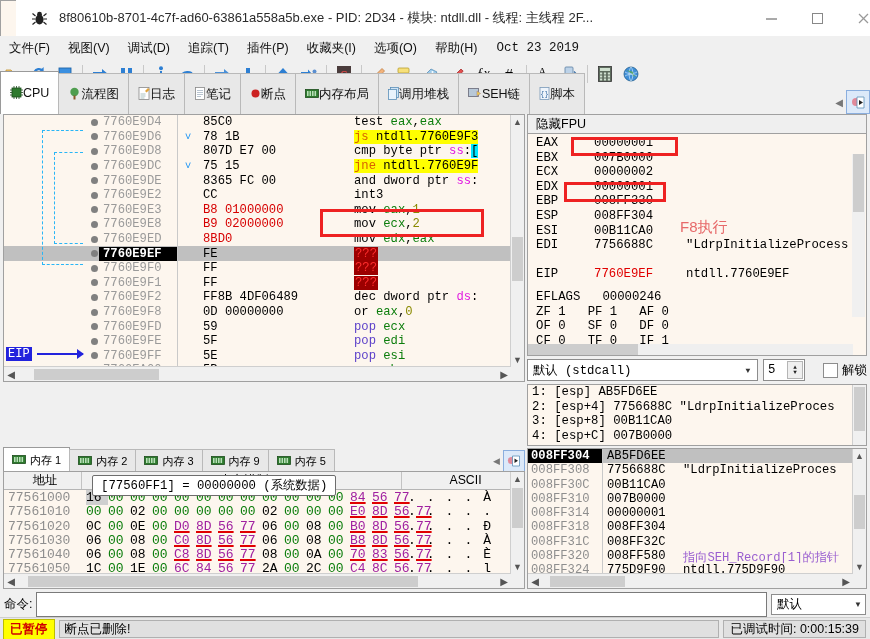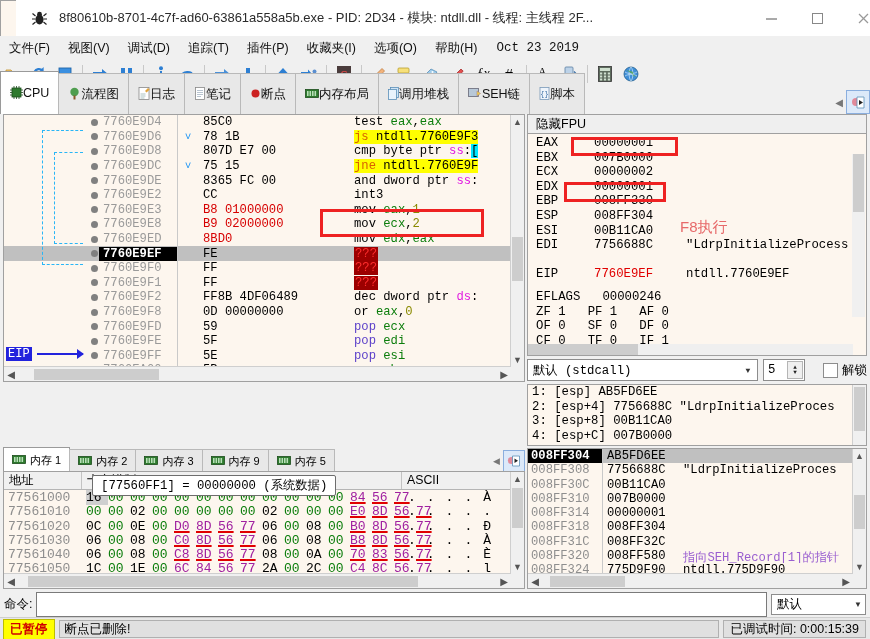--- a/index.html
+++ b/index.html
@@ -131,21 +131,21 @@
   .memtabs{position:absolute;left:3px;top:448px;width:522px;height:24px;display:flex;align-items:flex-end;}
   .mtab{height:22px;display:flex;align-items:center;gap:4px;padding:0 8px;border:1px solid #b9b9b9;border-bottom:none;
         background:#e8e8e8;font-size:11px;margin-right:-1px;white-space:nowrap;}
   .mtab.active{background:#fff;height:24px;border-color:#9a9a9a;}
   .mt-nav{margin-left:auto;display:flex;align-items:center;}
   .mt-nav .arr{width:13px;height:22px;display:flex;align-items:center;justify-content:center;color:#777;font-size:9px;}
   .mt-nav .cur{width:20px;height:20px;border:1px solid #8aaede;background:#dce9f9;display:flex;align-items:center;justify-content:center;}
 
   .mem{position:absolute;left:3px;top:471px;width:522px;height:118px;background:#fdf6ee;border:1px solid #a0a0a0;box-sizing:border-box;overflow:hidden;}
   .mem-hdr{height:17px;background:#f0f0f0;border-bottom:1px solid #b5b5b5;display:flex;font-size:12.3px;align-items:center;}
-  .mh{padding-left:5px;box-sizing:border-box;border-right:1px solid #c3c3c3;height:17px;line-height:17px;}
+  .mh{padding-left:5px;box-sizing:border-box;border-right:1px solid #c3c3c3;height:17px;line-height:17px;text-align:center;}
   .mrow{height:14.3px;font-family:"Liberation Mono",monospace;font-size:13px;white-space:nowrap;display:flex;}
   .m-addr{width:78px;flex:0 0 78px;color:#8e8e8e;padding-left:4px;box-sizing:border-box;}
   .m-hex{width:320px;flex:0 0 320px;padding-left:4px;box-sizing:border-box;}
   .m-asc{flex:1;padding-left:6px;box-sizing:border-box;color:#000;letter-spacing:1.6px;}
   .hb{display:inline-block;width:22px;}
   .hb.g{color:#0b7d0b;}
   .hb.p{color:#a020a0;}
   .hb.k{color:#000;}
   .hb.u{text-decoration:underline;text-decoration-color:#e00000;text-decoration-thickness:2px;}
   .hsel{background:#cfcfcf;}

